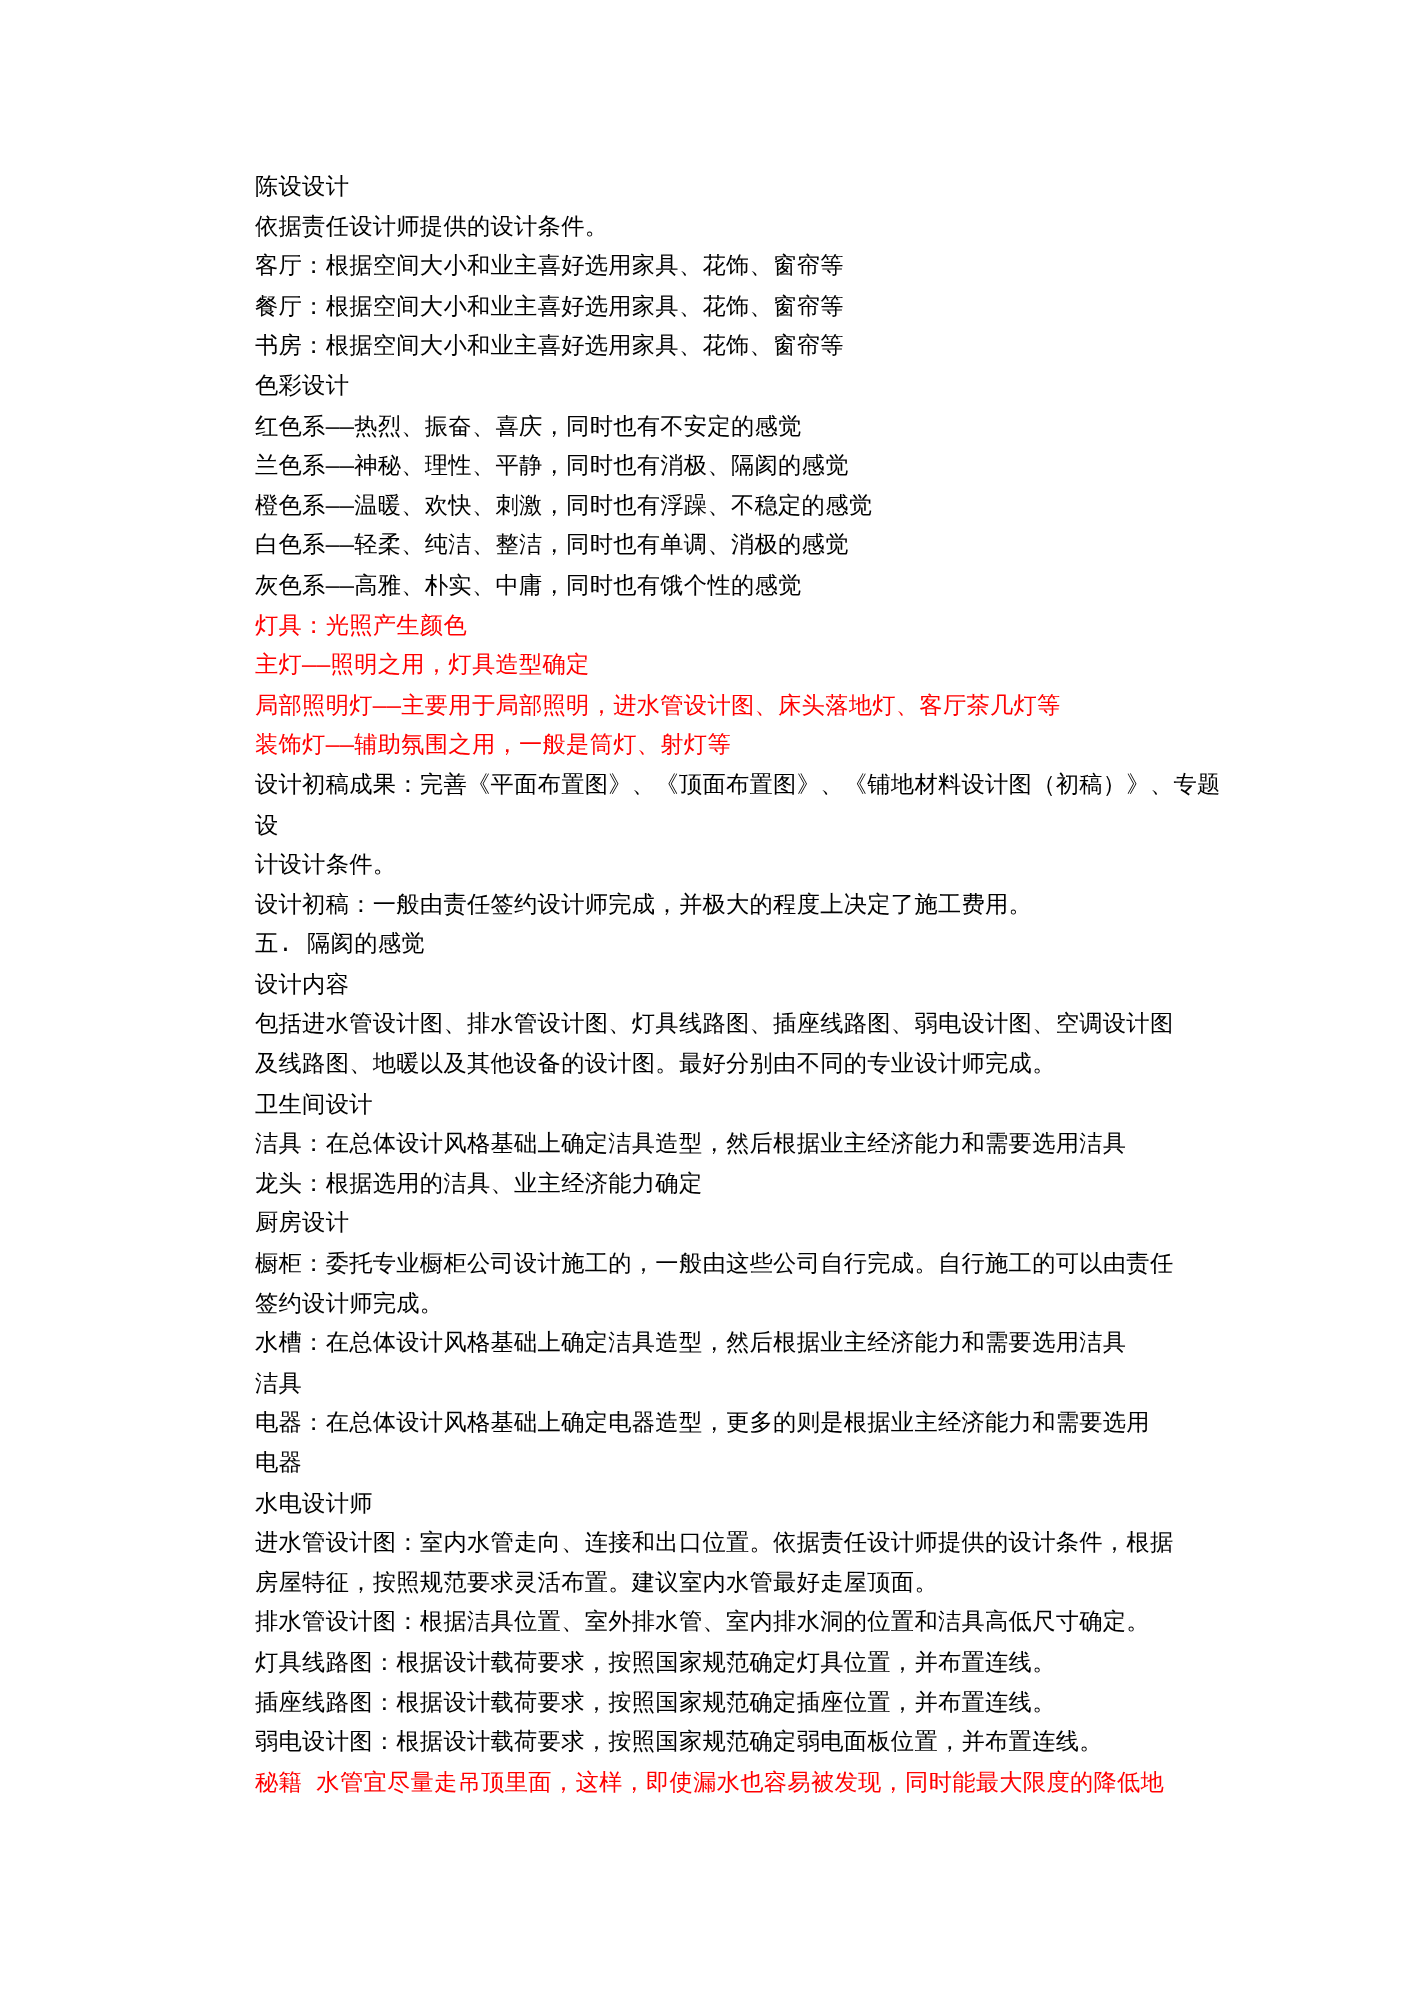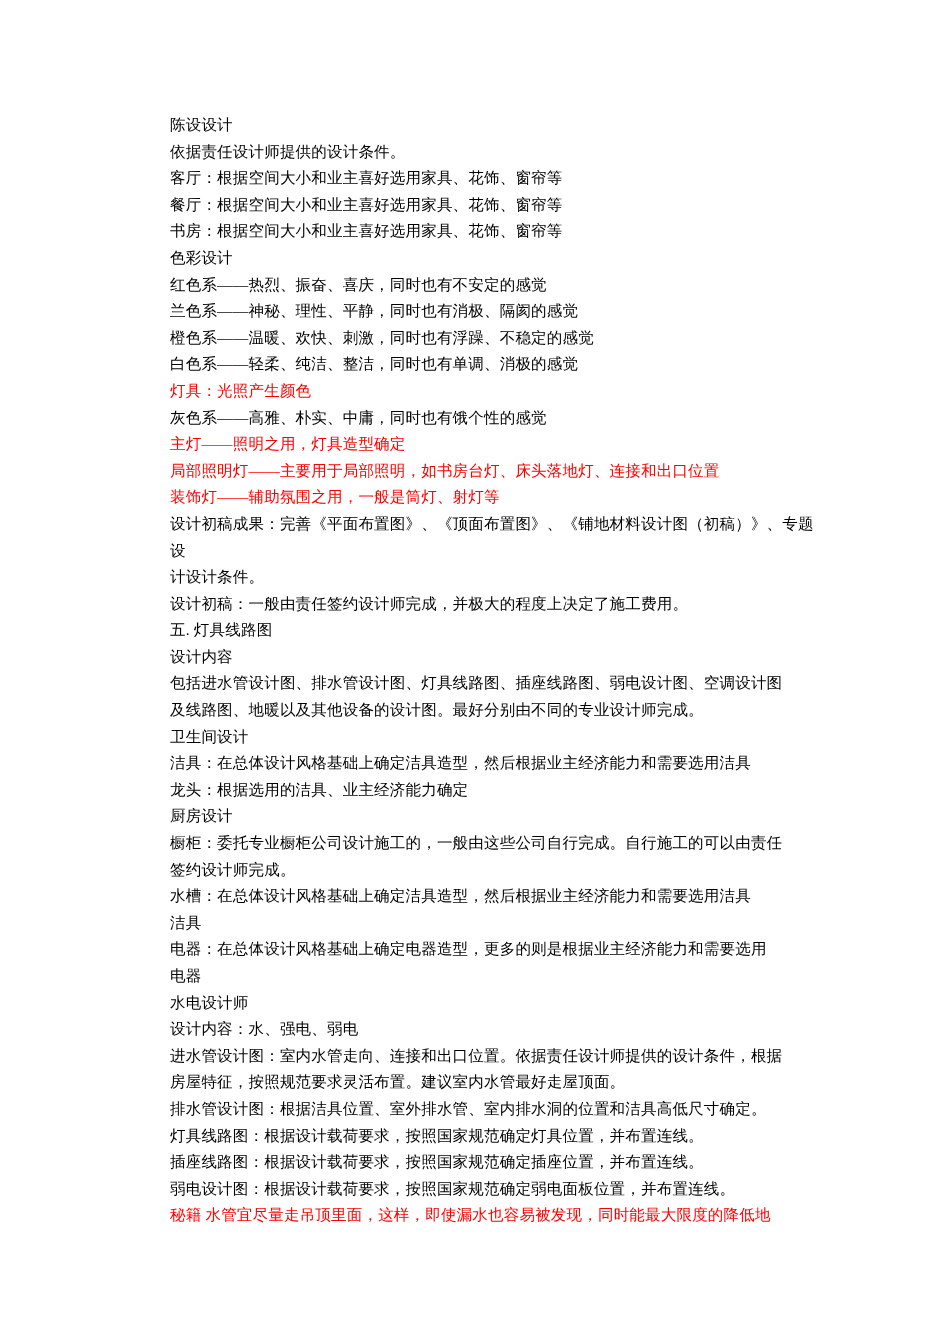--- a/index.html
+++ b/index.html
@@ -24,64 +24,64 @@
     font-size: 15.5px;
     line-height: 26.6px;
     color: #000000;
     letter-spacing: 0.2px;
   }
   .line {
     white-space: pre-wrap;
     word-break: break-all;
     margin: 0;
     padding: 0;
+    font-family: Liberation Mono, monospace;
   }
   .line.red {
     color: #ff0000;
   }
 </style>
 </head>
 <body>
 
 <div class="page">
   <div class="doc-body" id="doc-body">
       <p class="line">陈设设计</p>
       <p class="line">依据责任设计师提供的设计条件。</p>
       <p class="line">客厅：根据空间大小和业主喜好选用家具、花饰、窗帘等</p>
       <p class="line">餐厅：根据空间大小和业主喜好选用家具、花饰、窗帘等</p>
       <p class="line">书房：根据空间大小和业主喜好选用家具、花饰、窗帘等</p>
       <p class="line">色彩设计</p>
       <p class="line">红色系——热烈、振奋、喜庆，同时也有不安定的感觉</p>
       <p class="line">兰色系——神秘、理性、平静，同时也有消极、隔阂的感觉</p>
       <p class="line">橙色系——温暖、欢快、刺激，同时也有浮躁、不稳定的感觉</p>
       <p class="line">白色系——轻柔、纯洁、整洁，同时也有单调、消极的感觉</p>
+      <p class="line">灰色系——高雅、朴实、中庸，同时也有饿个性的感觉</p>
       <p class="line red">灯具：光照产生颜色</p>
-      <p class="line">灰色系——高雅、朴实、中庸，同时也有饿个性的感觉</p>
       <p class="line red">主灯——照明之用，灯具造型确定</p>
-      <p class="line red">局部照明灯——主要用于局部照明，如书房台灯、床头落地灯、连接和出口位置</p>
+      <p class="line red">局部照明灯——主要用于局部照明，进水管设计图、床头落地灯、客厅茶几灯等</p>
       <p class="line red">装饰灯——辅助氛围之用，一般是筒灯、射灯等</p>
       <p class="line">设计初稿成果：完善《平面布置图》、《顶面布置图》、《铺地材料设计图（初稿）》、专题设</p>
       <p class="line">计设计条件。</p>
       <p class="line">设计初稿：一般由责任签约设计师完成，并极大的程度上决定了施工费用。</p>
-      <p class="line">五. 灯具线路图</p>
+      <p class="line">五. 隔阂的感觉</p>
       <p class="line">设计内容</p>
       <p class="line">包括进水管设计图、排水管设计图、灯具线路图、插座线路图、弱电设计图、空调设计图</p>
       <p class="line">及线路图、地暖以及其他设备的设计图。最好分别由不同的专业设计师完成。</p>
       <p class="line">卫生间设计</p>
       <p class="line">洁具：在总体设计风格基础上确定洁具造型，然后根据业主经济能力和需要选用洁具</p>
       <p class="line">龙头：根据选用的洁具、业主经济能力确定</p>
       <p class="line">厨房设计</p>
       <p class="line">橱柜：委托专业橱柜公司设计施工的，一般由这些公司自行完成。自行施工的可以由责任</p>
       <p class="line">签约设计师完成。</p>
       <p class="line">水槽：在总体设计风格基础上确定洁具造型，然后根据业主经济能力和需要选用洁具</p>
       <p class="line">洁具</p>
       <p class="line">电器：在总体设计风格基础上确定电器造型，更多的则是根据业主经济能力和需要选用</p>
       <p class="line">电器</p>
       <p class="line">水电设计师</p>
-      <p class="line">设计内容：水、强电、弱电</p>
       <p class="line">进水管设计图：室内水管走向、连接和出口位置。依据责任设计师提供的设计条件，根据</p>
       <p class="line">房屋特征，按照规范要求灵活布置。建议室内水管最好走屋顶面。</p>
       <p class="line">排水管设计图：根据洁具位置、室外排水管、室内排水洞的位置和洁具高低尺寸确定。</p>
       <p class="line">灯具线路图：根据设计载荷要求，按照国家规范确定灯具位置，并布置连线。</p>
       <p class="line">插座线路图：根据设计载荷要求，按照国家规范确定插座位置，并布置连线。</p>
       <p class="line">弱电设计图：根据设计载荷要求，按照国家规范确定弱电面板位置，并布置连线。</p>
       <p class="line red">秘籍 水管宜尽量走吊顶里面，这样，即使漏水也容易被发现，同时能最大限度的降低地</p>
     </div>
 </div>
 

